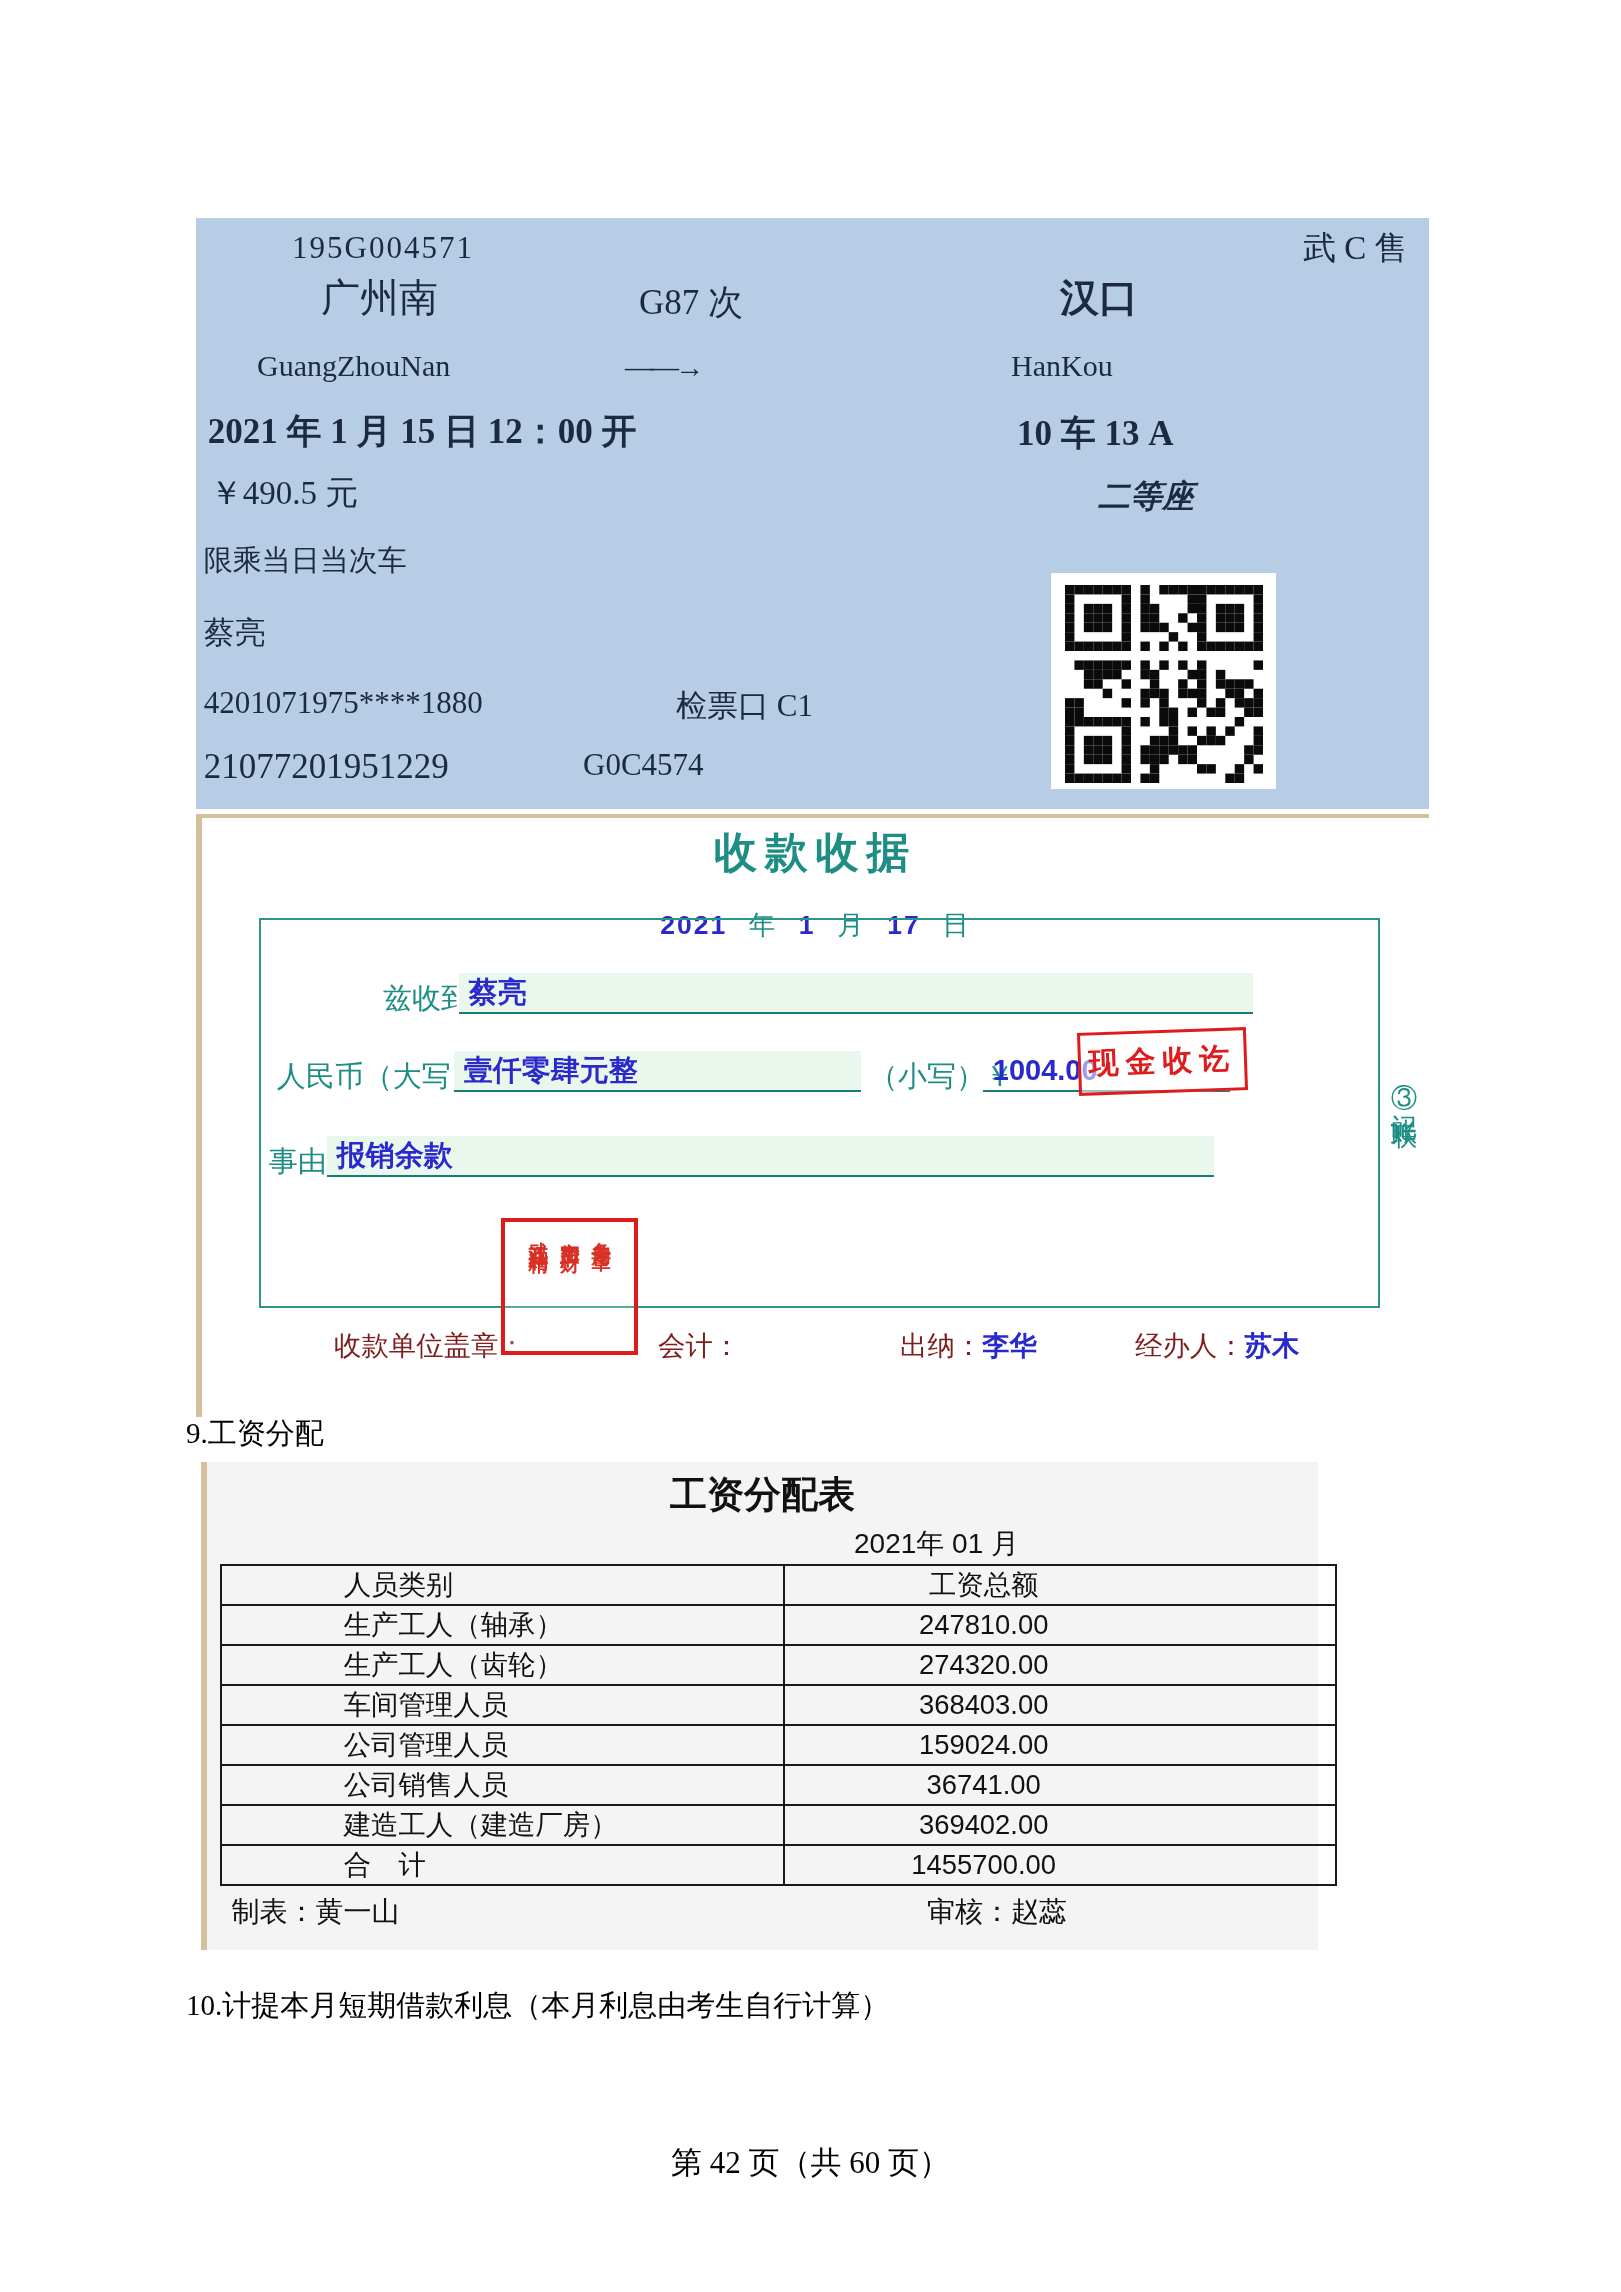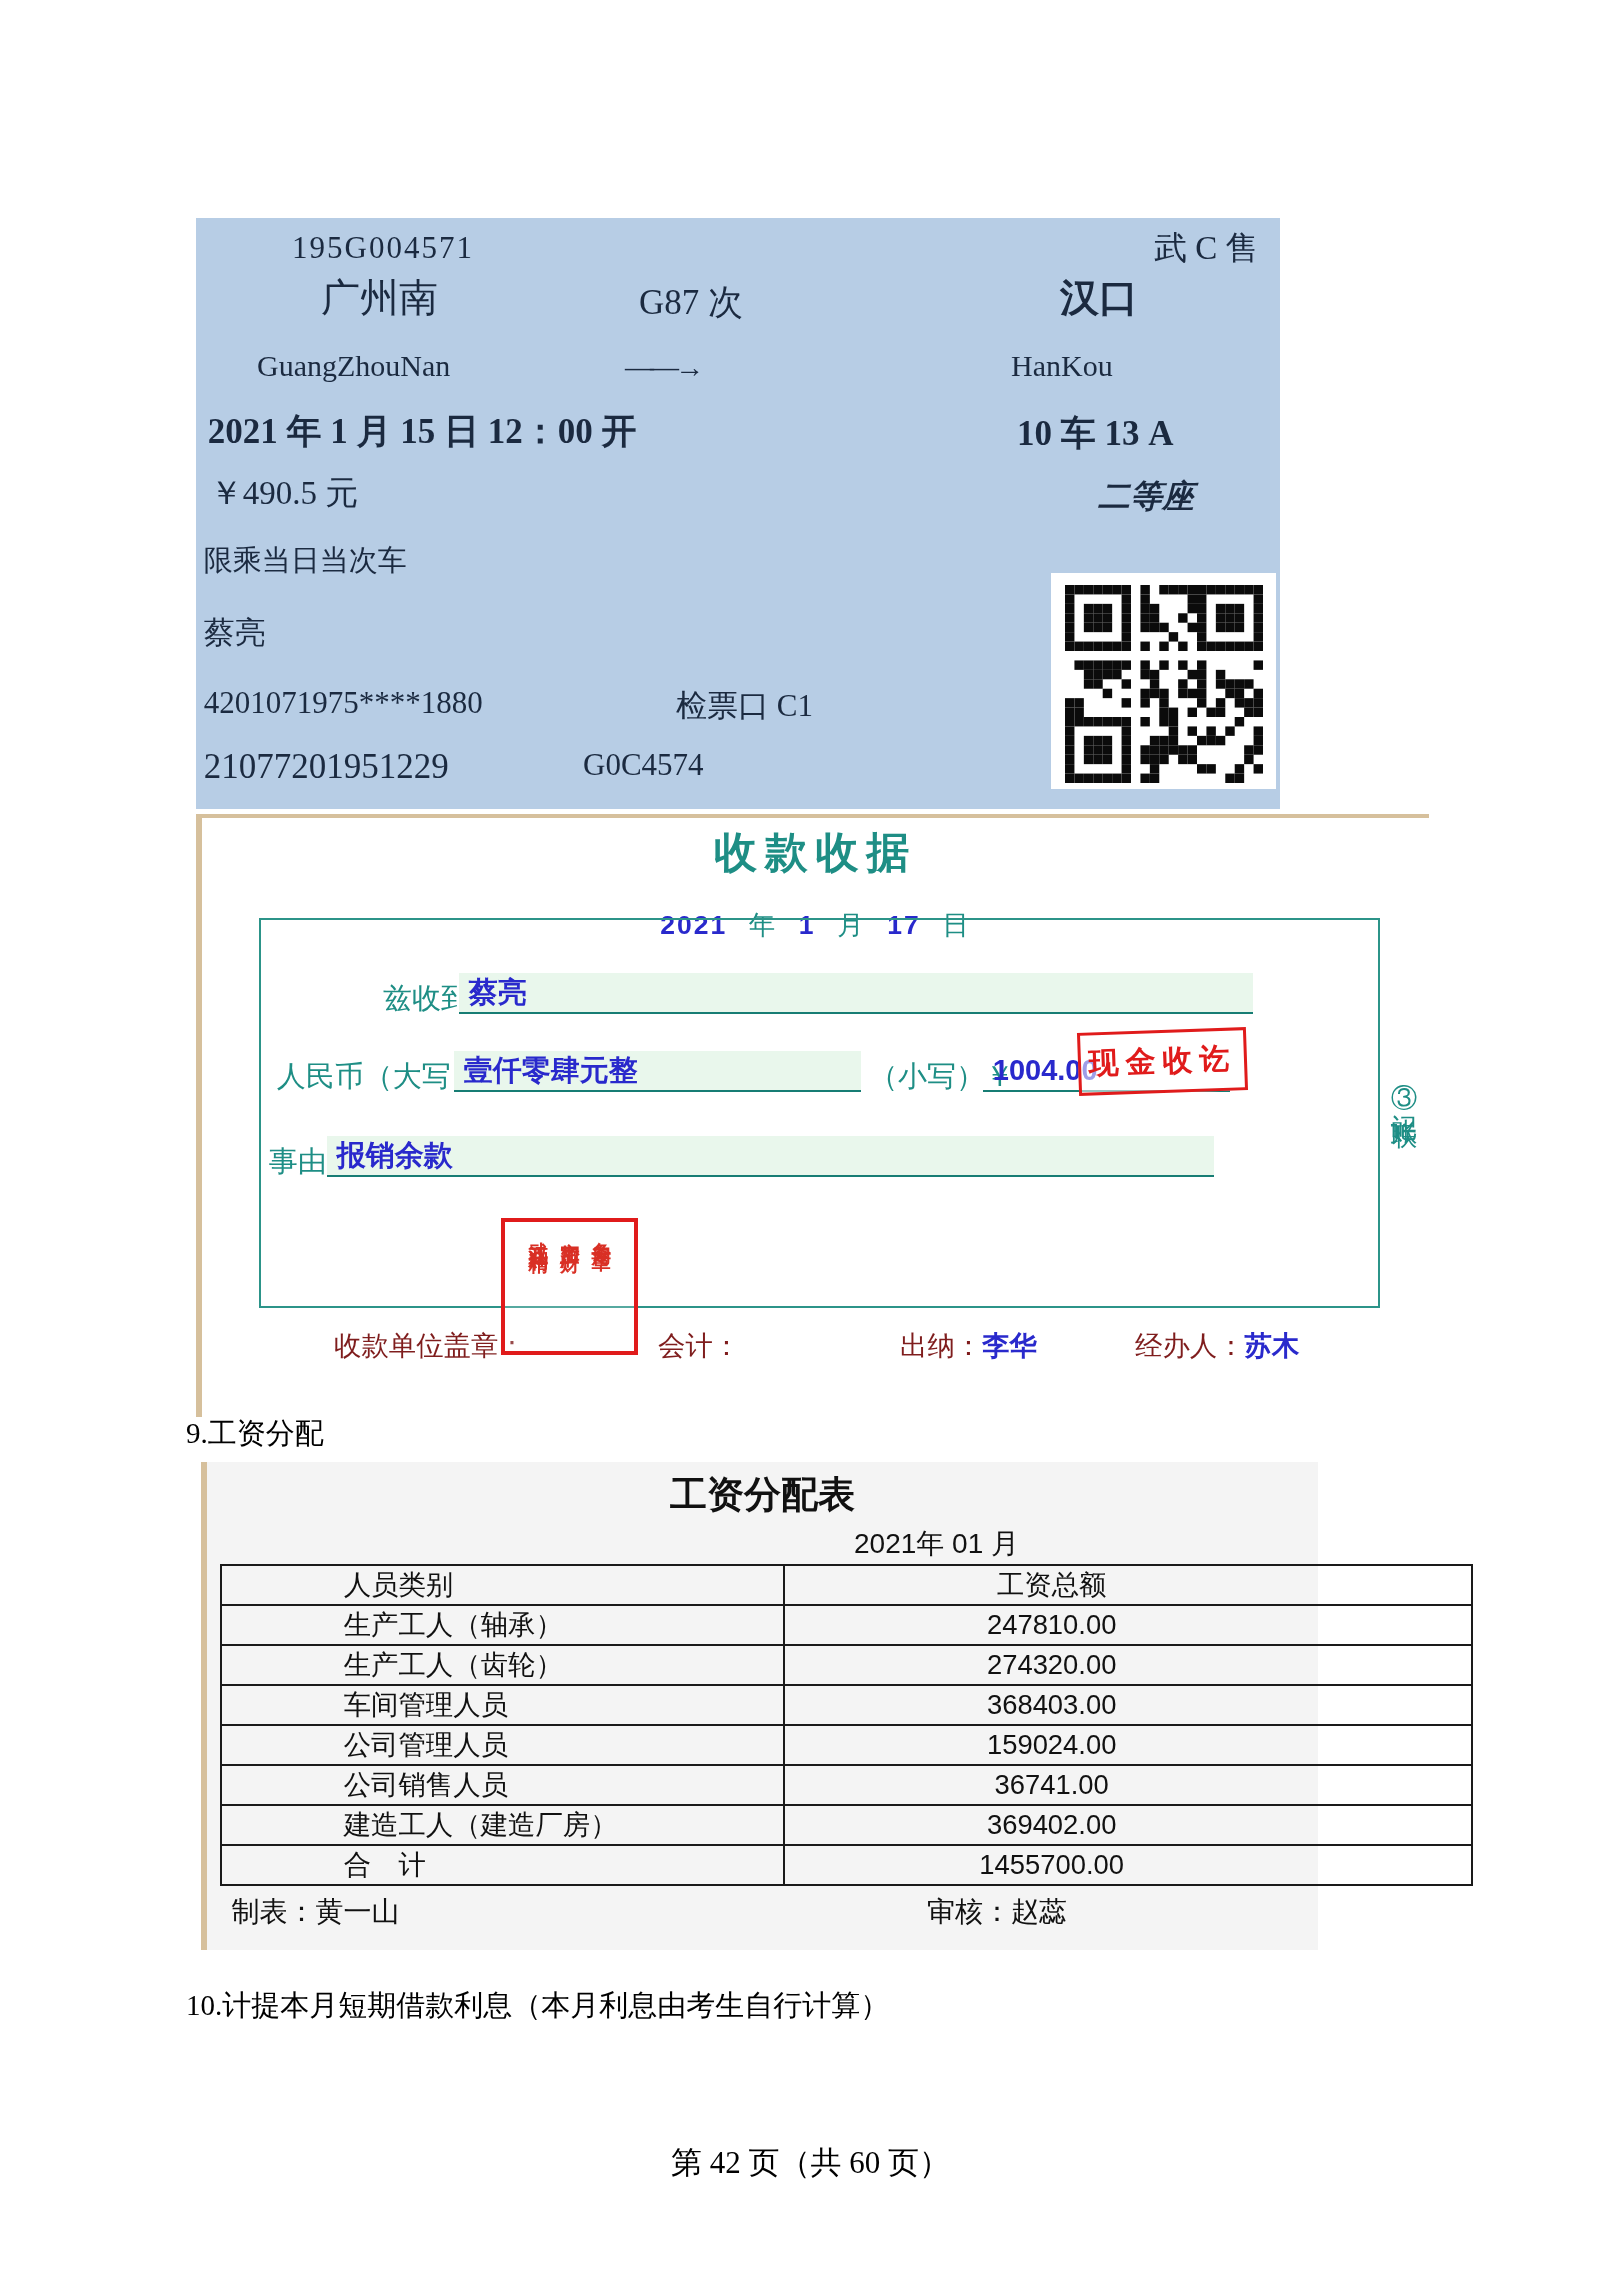--- a/index.html
+++ b/index.html
@@ -6,21 +6,21 @@
   html,body { background:#ffffff; }
   body {
     width:1621px; height:2293px; position:relative;
     font-family:"Liberation Sans", sans-serif;
     color:#111;
   }
   .abs { position:absolute; }
 
   
   .ticket {
-    left:196px; top:218px; width:1084px; height:591px;
+    left:196px; top:218px; width:1233px; height:591px;
     background:#b7cde5; color:#1b2a40;
     font-family:"Liberation Serif", serif;
   }
   .ticket .t { position:absolute; white-space:nowrap; }
   .qr-box { background:#ffffff; }
   .qr-box svg { display:block; }
 
   
   .receipt {
     left:196px; top:814px; width:1233px; height:603px;
@@ -79,21 +79,21 @@
   .salary {
     left:201px; top:1462px; width:1117px; height:488px;
     background:#f4f4f4; border-left:6.9px solid #d6c09c;
   }
   .sal-title {
     width:100%; top:7.8px; text-align:center;
     font-size:37px; font-weight:bold; color:#111;
   }
   .sal-period { left:647px; top:63px; font-size:28px; color:#111; }
   table.sal {
-    position:absolute; left:12.7px; top:102px; width:1253px;
+    position:absolute; left:12.7px; top:102px; width:1117px;
     border-collapse:collapse; table-layout:fixed;
   }
   table.sal td {
     border:2px solid #1a1a1a; height:40px; font-size:27.4px; color:#111;
     white-space:nowrap; overflow:hidden;
   }
   table.sal tr td:first-child { width:563px; padding-left:122px; text-align:left; }
   table.sal tr td:last-child  { text-align:center; padding-right:152px; }
   table.sal { border:2.9px solid #1a1a1a; }
   .sal-foot { top:431px; font-size:28px; color:#111; white-space:nowrap; }

